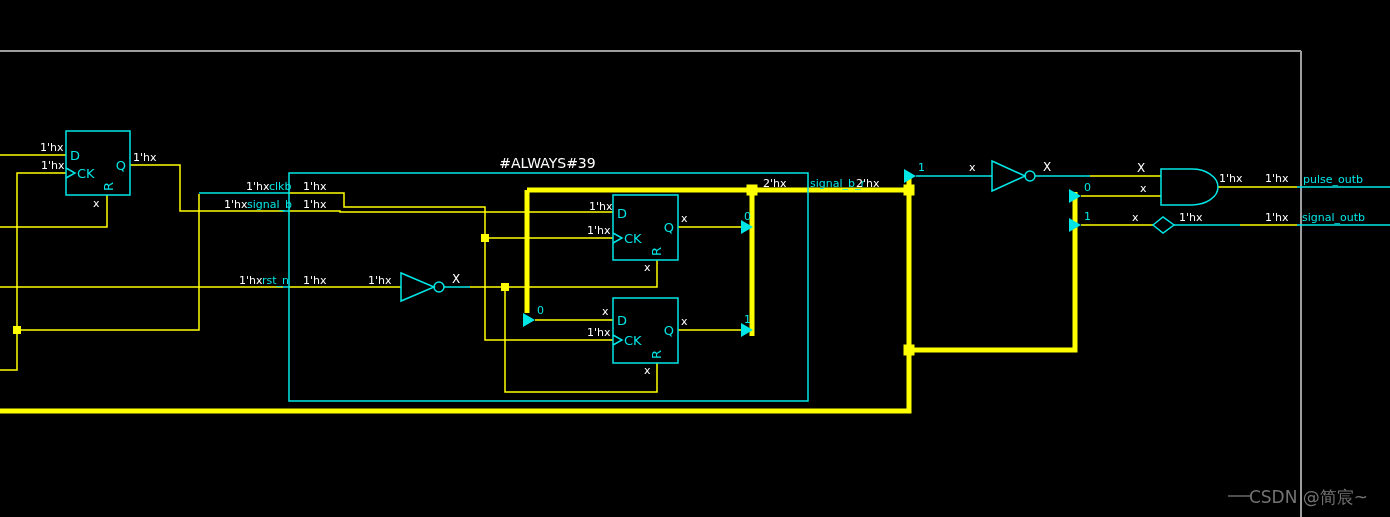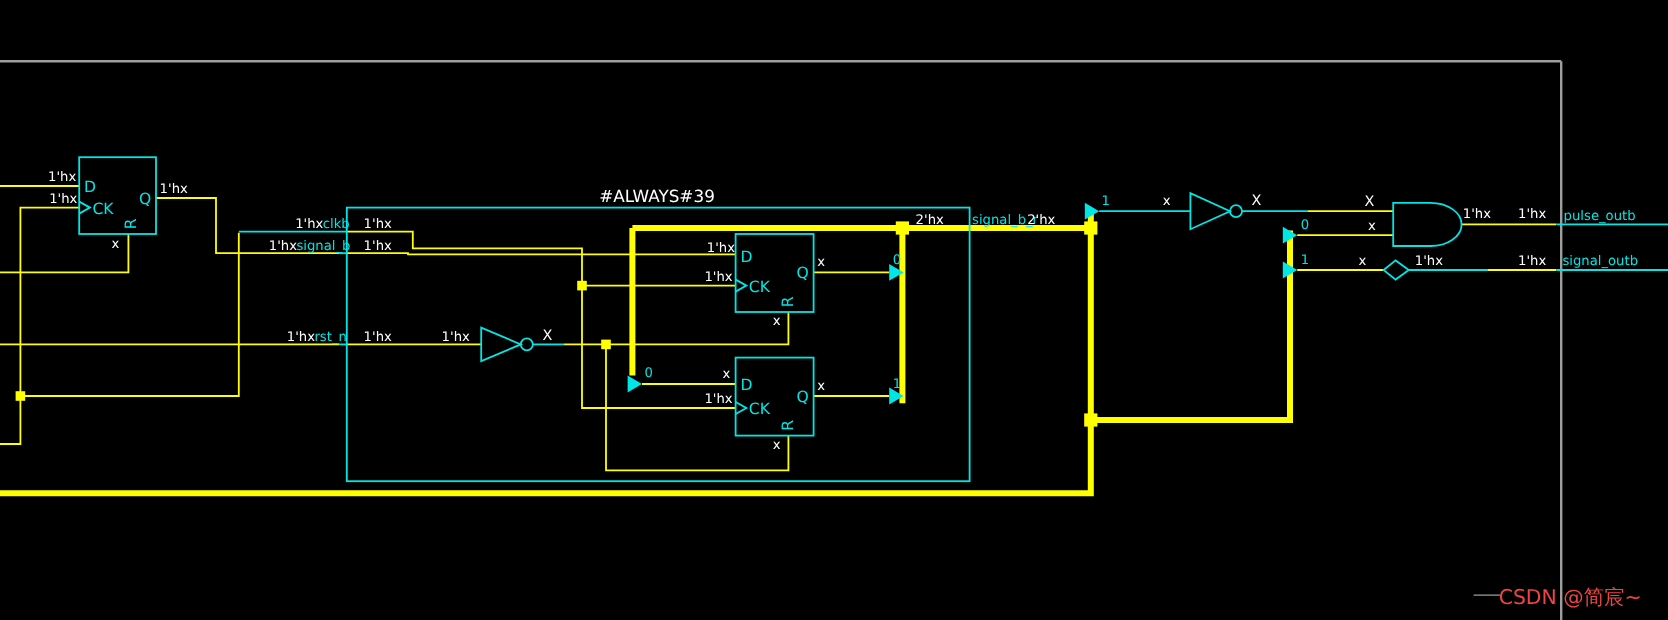--- a/index.html
+++ b/index.html
@@ -1,19 +1,19 @@
 <!DOCTYPE html>
 <html><head>
 <meta charset="utf-8">
 <style>
   html,body{margin:0;padding:0;background:#000;}
   .stage{position:relative;width:1390px;height:517px;background:#000;overflow:hidden;}
   svg{position:absolute;left:0;top:0;}
   svg text{font-family:"DejaVu Sans",sans-serif;}
-  .watermark{position:absolute;right:22px;bottom:8px;color:#ef4444;
+  .watermark{position:absolute;right:22px;bottom:8px;color:#737373;
              font:17px "DejaVu Sans",sans-serif;white-space:nowrap;}
 </style>
 </head>
 <body>
 
 <div class="stage">
   <svg id="schematic" width="1390" height="517" viewBox="0 0 1390 517">
       <polyline points="0,51 1301,51" fill="none" stroke="#9E9E9E" stroke-width="2"></polyline>
       <polyline points="1301,51 1301,517" fill="none" stroke="#9E9E9E" stroke-width="2"></polyline>
       <polyline points="1228,496 1250,496" fill="none" stroke="#9E9E9E" stroke-width="1"></polyline>

